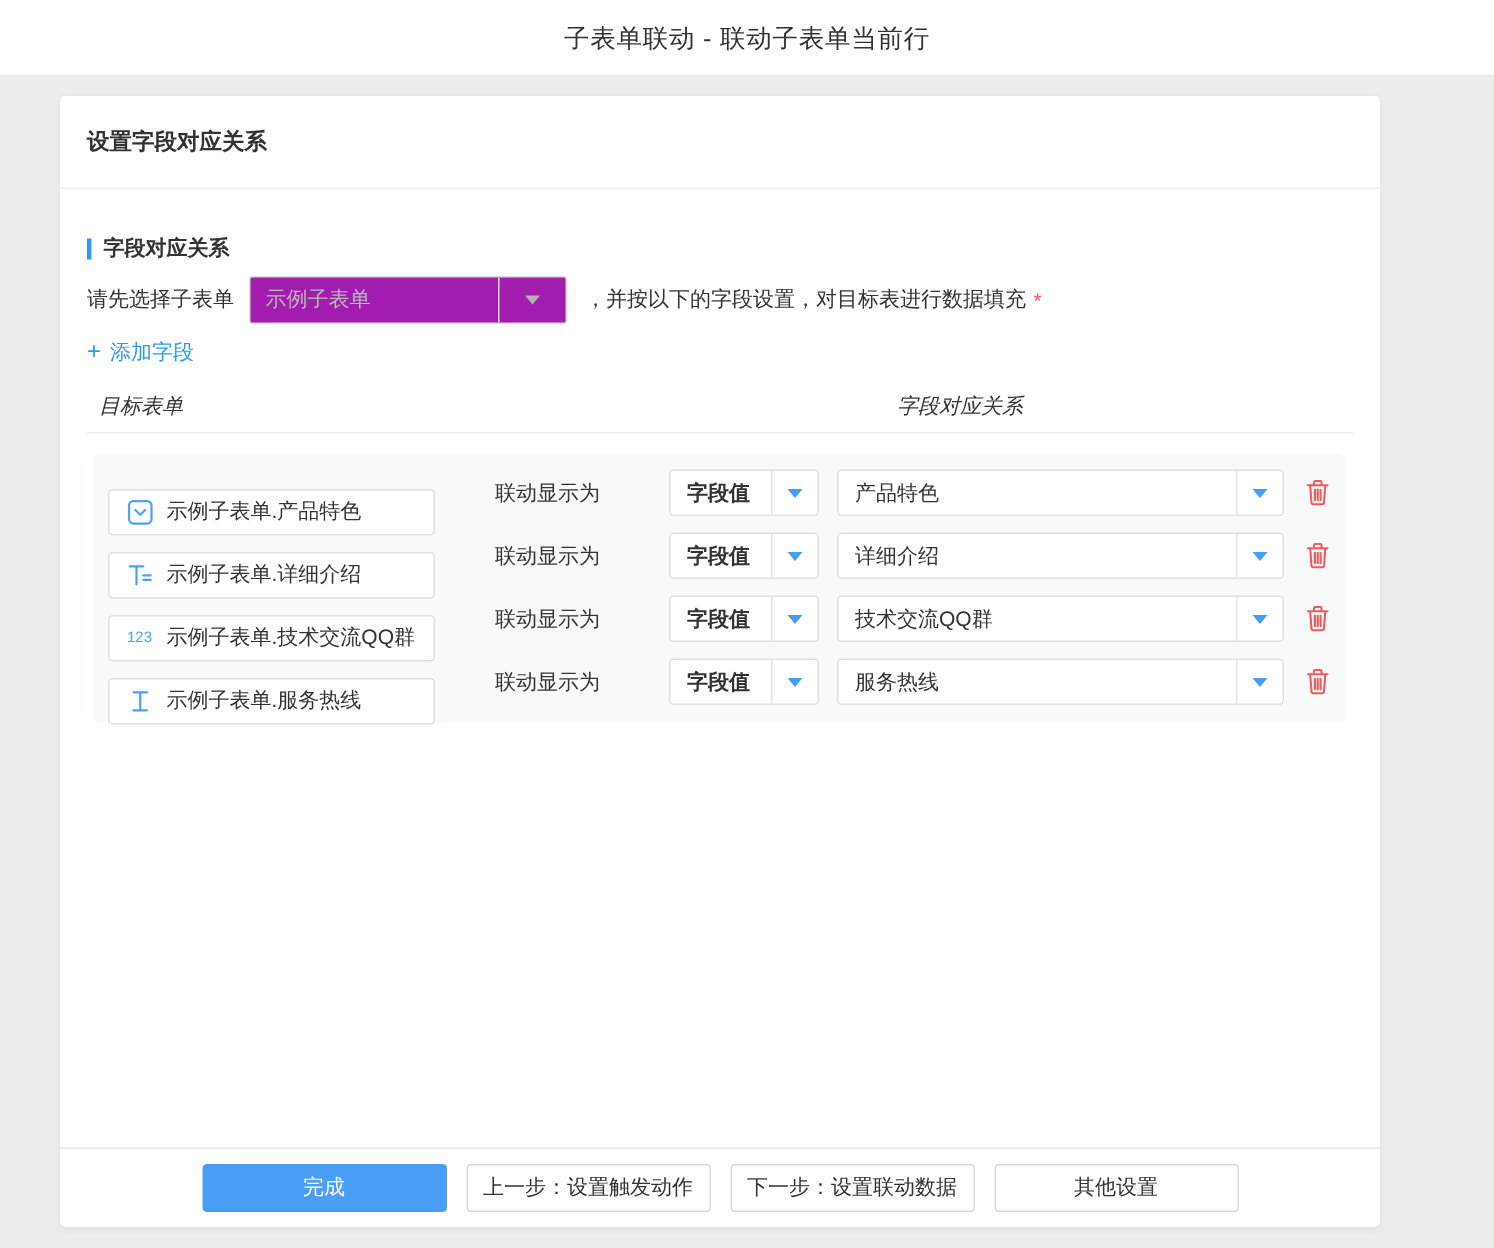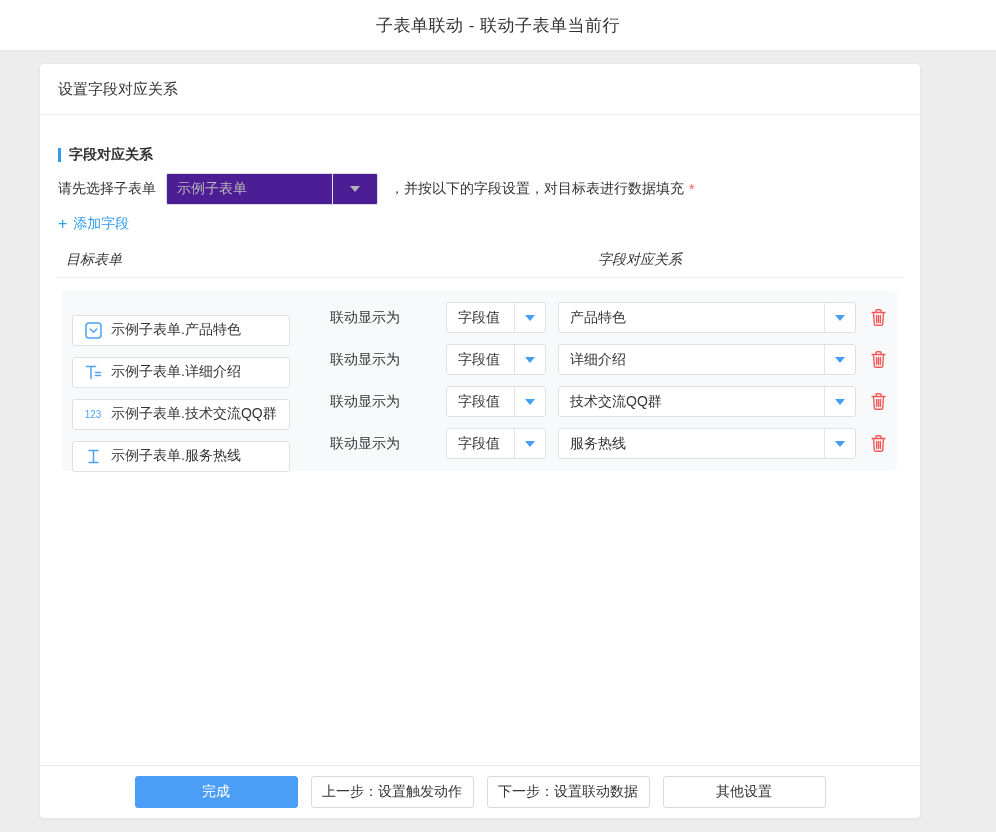--- a/index.html
+++ b/index.html
@@ -20,39 +20,39 @@
   }
   .top-bar-title { font-size: 17px; color: #333; letter-spacing: 0.5px; }
 
   
   .card {
     position: absolute; left: 40px; top: 64px; width: 880px; height: 754px;
     background: #fff; border-radius: 4px;
     box-shadow: 0 1px 4px rgba(0,0,0,0.06);
   }
   .card-header {
-    height: 51px; border-bottom: 1px solid #ececec;
-    display: flex; align-items: center; padding-left: 18px;
+    height: 62px; border-bottom: 1px solid #ececec;
+    display: flex; align-items: center; padding-left: 18px; font-weight: bold;
   }
   .card-title { font-size: 15px; color: #333; }
 
   .card-body { position: relative; padding: 0 18px; height: 650px; }
 
   
   .section-title {
     margin-top: 32px; display: flex; align-items: center; height: 16px;
   }
   .section-marker { width: 3px; height: 14px; background: #2d9cf0; margin-right: 8px; }
   .section-title-text { font-size: 14px; font-weight: bold; color: #333; }
 
   
   .subform-row { margin-top: 10px; display: flex; align-items: center; height: 32px; }
   .subform-label { font-size: 14px; color: #333; }
   .subform-select {
-    margin-left: 10px; width: 212px; height: 32px; background: #4c1d95;
+    margin-left: 10px; width: 212px; height: 32px; background: #a21caf;
     border: 1px solid #dcdcdc; border-radius: 2px;
     display: flex; align-items: center; cursor: not-allowed;
   }
   .subform-select-value { flex: 1; padding-left: 10px; font-size: 14px; color: #b9b9b9;
     white-space: nowrap; overflow: hidden; }
   .subform-caret-zone {
     width: 45px; height: 100%; border-left: 1px solid #e3e3e3;
     display: flex; align-items: center; justify-content: center;
   }
   .caret-gray {
@@ -90,21 +90,21 @@
   .field-icon { width: 22px; display: flex; align-items: center; justify-content: center; margin-right: 7px; }
   .num-icon-text { font-size: 10px; font-weight: normal; color: #4da2f7; letter-spacing: 0; }
   .target-text { font-size: 14px; color: #333; white-space: nowrap; }
 
   .link-label { margin-left: 40px; width: 70px; font-size: 14px; color: #333; white-space: nowrap; }
 
   .mini-select, .output-select {
     height: 31px; background: #fff; border: 1px solid #e0e0e0; border-radius: 3px;
     display: flex; align-items: center; cursor: pointer;
   }
-  .mini-select { margin-left: 46px; width: 100px; }
+  .mini-select { margin-left: 46px; width: 100px; font-weight: bold; }
   .output-select { margin-left: 12px; width: 298px; }
   .select-value { flex: 1; padding-left: 11px; font-size: 14px; color: #333; white-space: nowrap; overflow: hidden; }
   .caret-zone {
     width: 31px; height: 100%; border-left: 1px solid #e4e4e4;
     display: flex; align-items: center; justify-content: center;
   }
   .caret-blue {
     width: 0; height: 0; border-left: 5px solid transparent;
     border-right: 5px solid transparent; border-top: 6px solid #459df5;
   }

